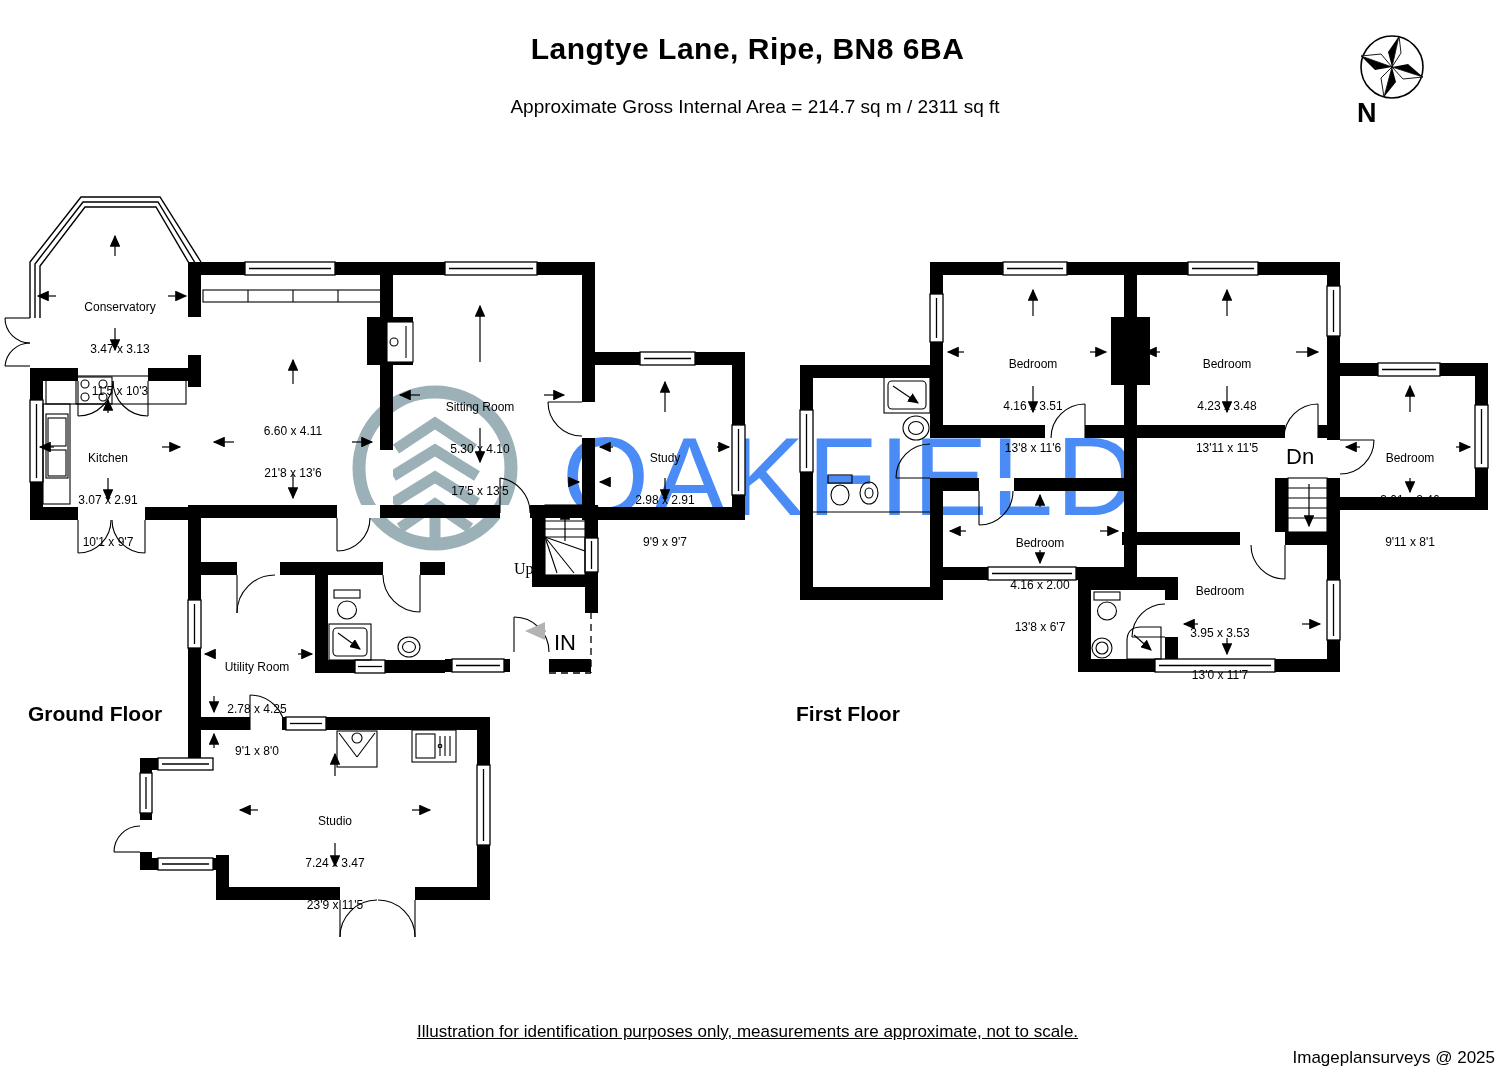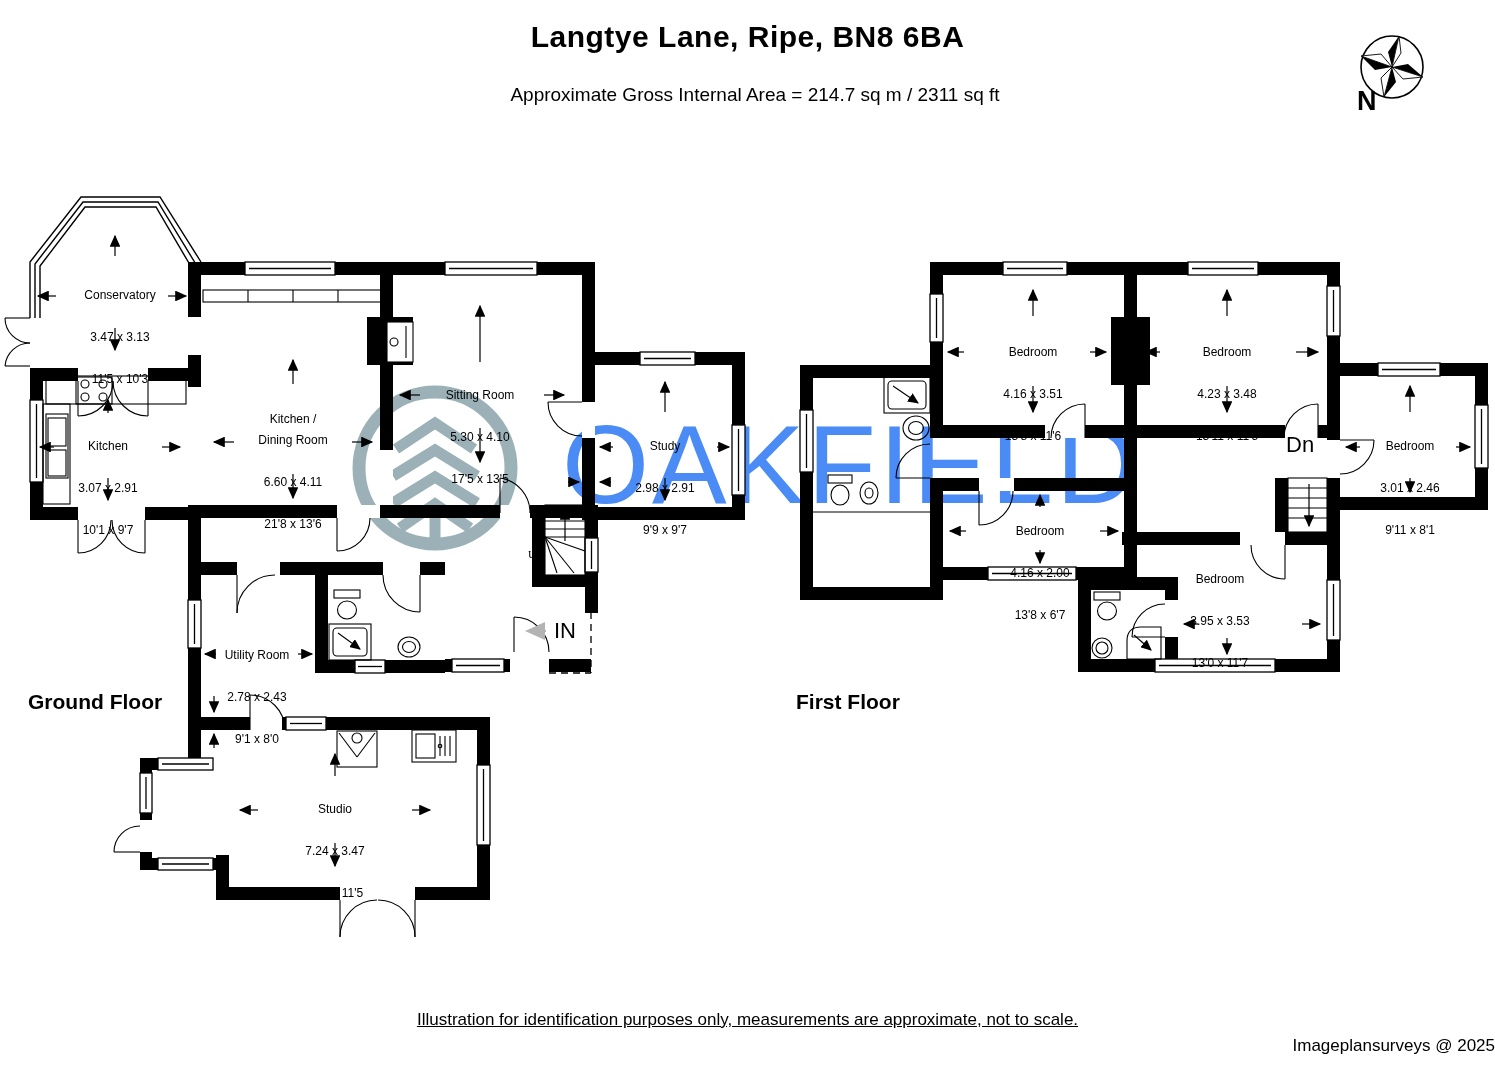--- a/index.html
+++ b/index.html
@@ -1,28 +1,28 @@
 <!DOCTYPE html>
 <html><head>
 <meta charset="utf-8">
 <style>
   html,body{margin:0;padding:0;}
   body{
     width:1495px;height:1080px;position:relative;background:#fff;overflow:hidden;
     font-family:"Liberation Sans", sans-serif;color:#000;
   }
-  .abs{position:absolute;}
+  .abs{position:absolute;margin-top:12px;}
   #title{left:0;right:0;top:20px;text-align:center;font-size:30px;font-weight:700;letter-spacing:.5px;}
   #subtitle{left:0;right:0;top:84px;text-align:center;font-size:19px;padding-left:15px;}
   .floor-label{font-size:21px;font-weight:700;}
   #gf-label{left:28px;top:690px;}
   #ff-label{left:796px;top:690px;}
   .rlabel{width:190px;text-align:center;font-size:12px;line-height:21px;white-space:pre-line;z-index:4;}
   .ann{z-index:4;}
-  #ann-up{left:528px;top:548px;font-size:11px;font-family:Liberation Serif, serif;}
+  #ann-up{left:514px;top:548px;font-size:16px;font-family:Liberation Serif, serif;}
   #ann-in{left:554px;top:618px;font-size:22px;}
   #ann-dn{left:1286px;top:432px;font-size:22px;}
   #wm-text{
     left:562px;top:400px;font-size:112px;font-weight:400;letter-spacing:3px;
     color:#3b82f6;opacity:.92;z-index:1;
   }
   #compass-n{left:1357px;top:86px;font-size:27px;font-weight:700;}
   #footer1{left:0;right:0;top:1010px;text-align:center;font-size:17px;text-decoration:underline;}
   #footer2{left:0;right:0;top:1036px;text-align:right;font-size:17px;}
   svg{position:absolute;left:0;top:0;z-index:2;}
@@ -456,38 +456,36 @@
   <span class="lbl-line">Conservatory</span>
   <span class="lbl-line">3.47 x 3.13</span>
   <span class="lbl-line">11'5 x 10'3</span>
 </div>
 <div class="abs rlabel" style="left:13px;top:415px;">
   <span class="lbl-line">Kitchen</span>
   <span class="lbl-line">3.07 x 2.91</span>
   <span class="lbl-line">10'1 x 9'7</span>
 </div>
 <div class="abs rlabel" style="left:198px;top:388px;">
-  <span class="lbl-line">Kitchen /
-Dining Room</span>
   <span class="lbl-line">6.60 x 4.11</span>
   <span class="lbl-line">21'8 x 13'6</span>
 </div>
 <div class="abs rlabel" style="left:385px;top:364px;">
   <span class="lbl-line">Sitting Room</span>
   <span class="lbl-line">5.30 x 4.10</span>
   <span class="lbl-line">17'5 x 13'5</span>
 </div>
 <div class="abs rlabel" style="left:570px;top:415px;">
   <span class="lbl-line">Study</span>
   <span class="lbl-line">2.98 x 2.91</span>
   <span class="lbl-line">9'9 x 9'7</span>
 </div>
 <div class="abs rlabel" style="left:162px;top:624px;">
   <span class="lbl-line">Utility Room</span>
-  <span class="lbl-line">2.78 x 2.43</span>
+  <span class="lbl-line">2.78 x 4.25</span>
   <span class="lbl-line">9'1 x 8'0</span>
 </div>
 <div class="abs rlabel" style="left:240px;top:778px;text-align:center;">
   <span class="lbl-line">Studio</span>
   <span class="lbl-line">7.24 x 3.47</span>
   <span class="lbl-line">23'9 x 11'5</span>
 </div>
 
 <div class="abs rlabel" style="left:938px;top:321px;">
   <span class="lbl-line">Bedroom</span>

